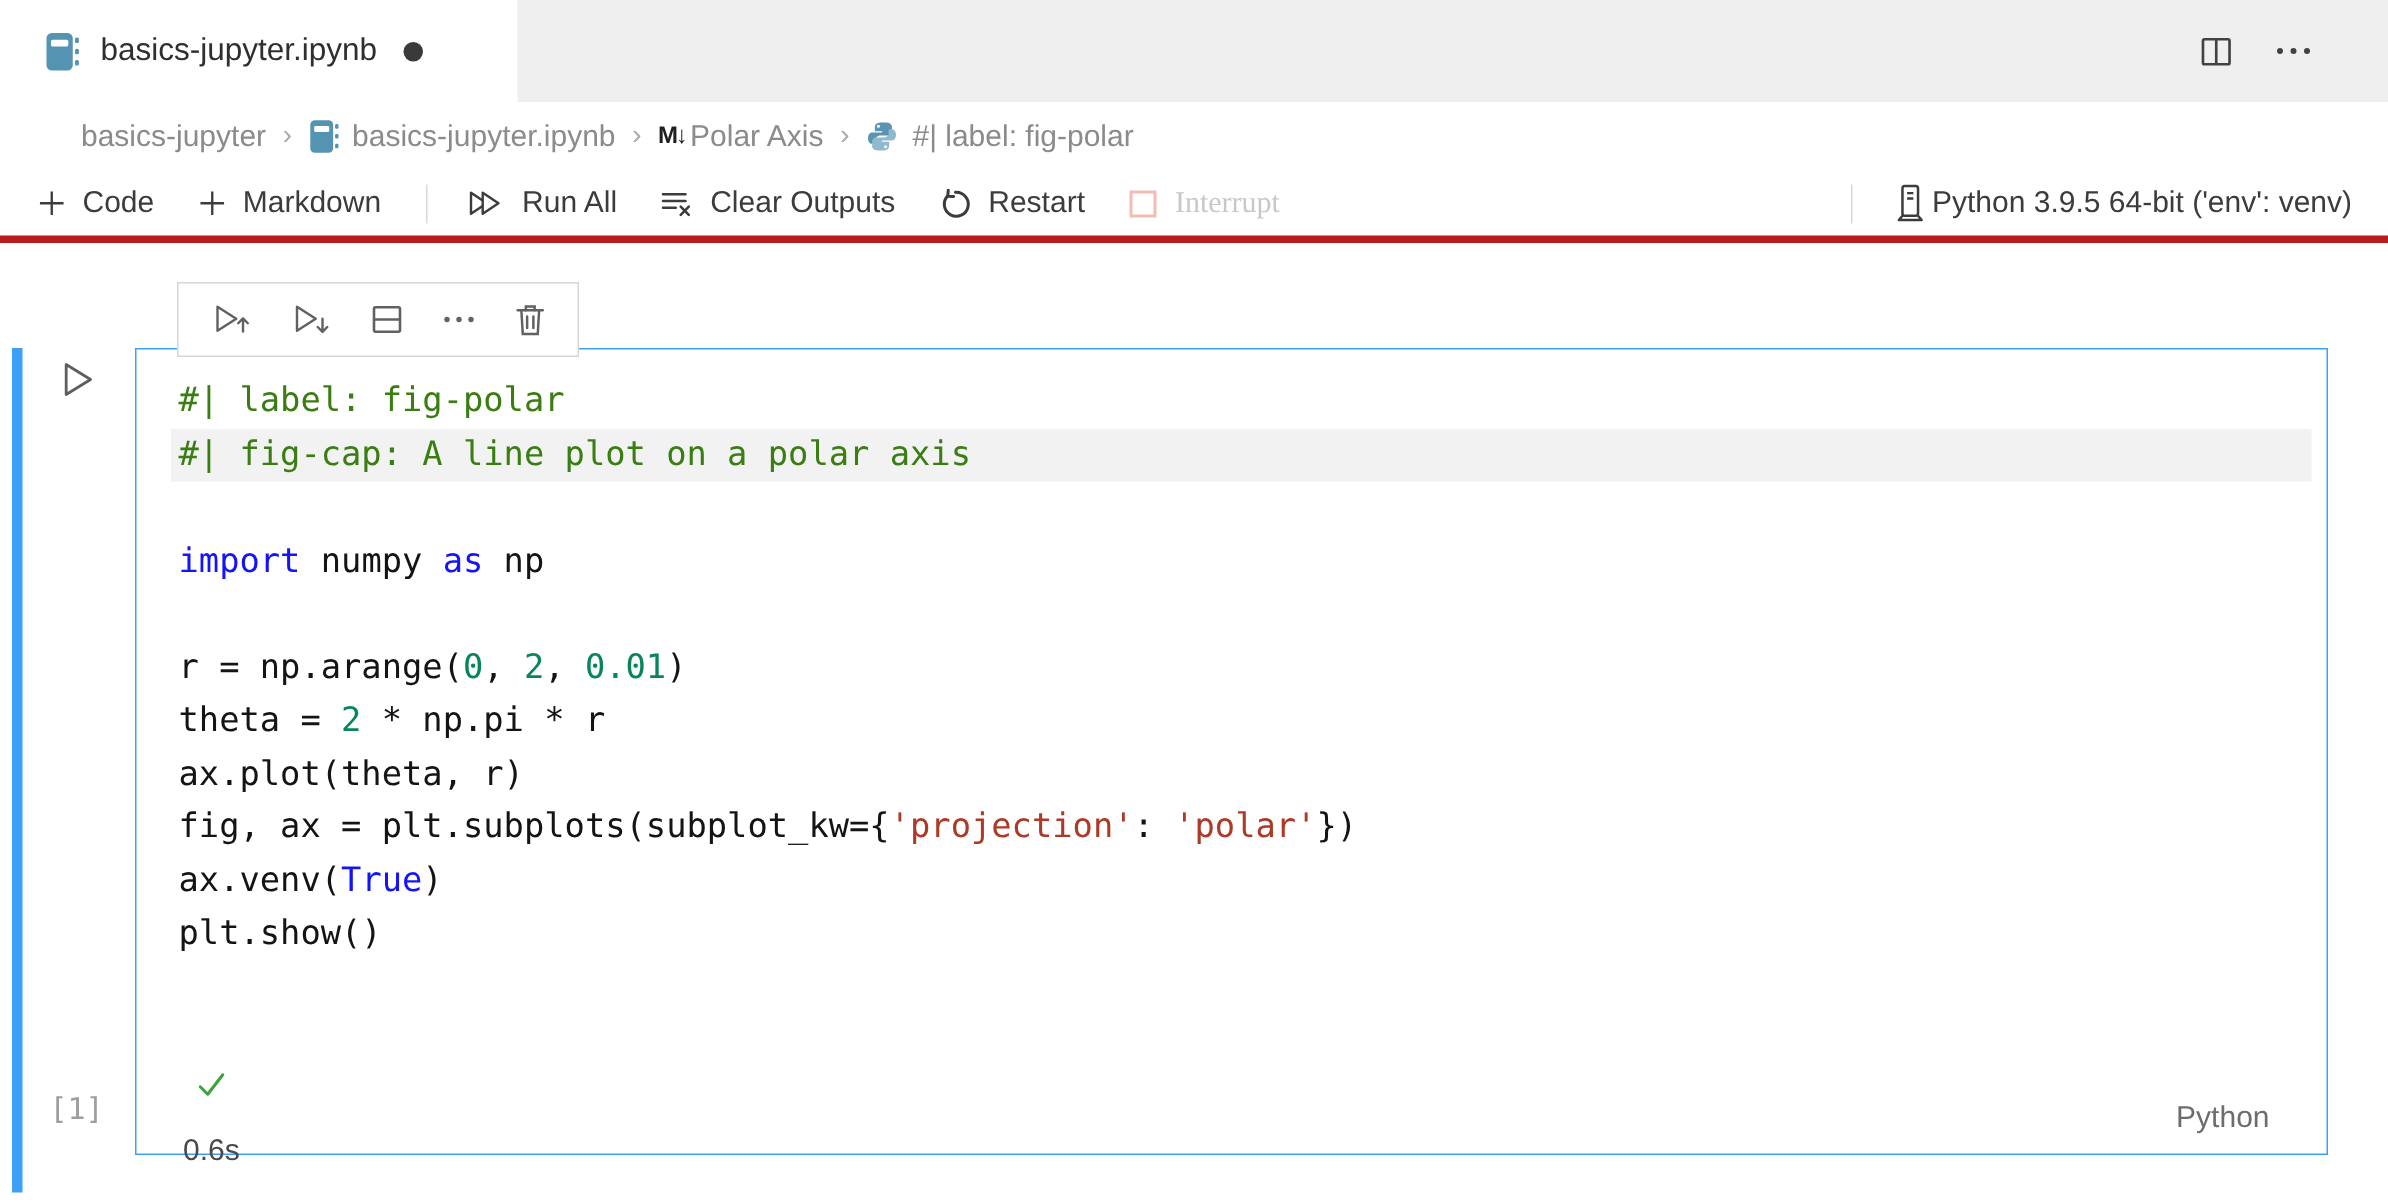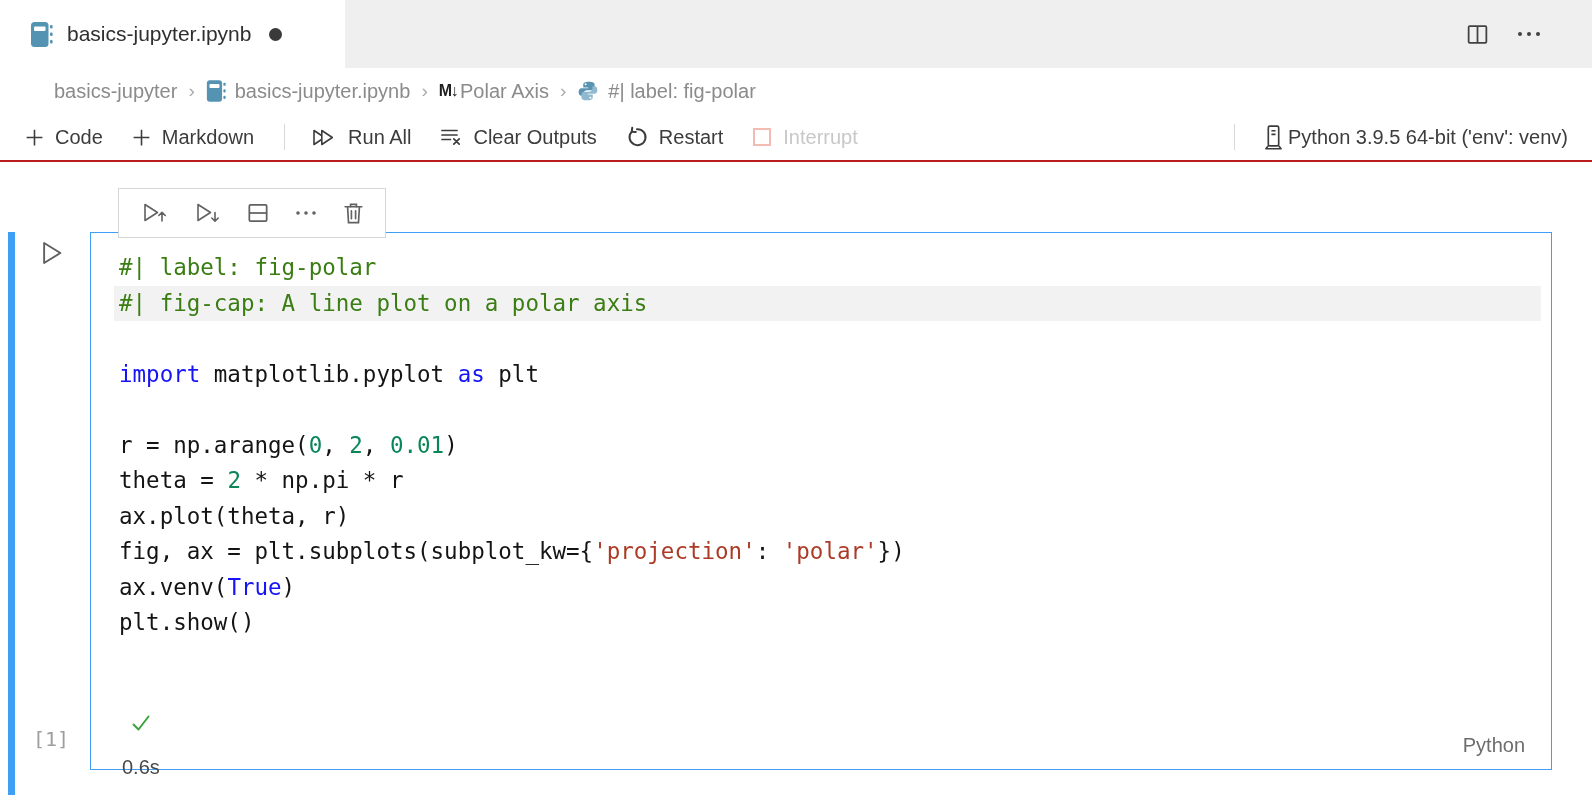--- a/index.html
+++ b/index.html
@@ -19,24 +19,24 @@
   .tabbar-actions { margin-left:auto; display:flex; align-items:center; gap:26px; padding-right:50px; }
   .icon-btn { cursor:pointer; display:flex; align-items:center; justify-content:center; }
 
   
   .breadcrumbs { height:46px; background:#fff; display:flex; align-items:center; padding-left:54px; font-size:20px; color:#8b8b8b; }
   .crumb { display:flex; align-items:center; gap:9px; cursor:pointer; }
   .crumb-sep { margin:0 11px; color:#aaa; font-size:19px; }
   .md-icon { font-weight:bold; color:#1f1f1f; font-size:16px; letter-spacing:-1.5px; }
 
   
-  .toolbar { height:48px; background:#fff; border-bottom:2px solid #b91c1c; display:flex; align-items:center; padding:0 22px 0 24px; font-size:20px; }
+  .toolbar { height:48px; background:#fff; border-bottom:5px solid #b91c1c; display:flex; align-items:center; padding:0 22px 0 24px; font-size:20px; }
   .tb-btn { display:flex; align-items:center; gap:10px; margin-right:28px; cursor:pointer; white-space:nowrap; }
   .tb-sep { width:1px; height:26px; background:#d8d8d8; margin:0 26px 0 2px; }
-  .tb-btn.disabled { cursor:default; }
+  .tb-btn.disabled { cursor:default;font-family:Liberation Serif, serif; }
   .tb-btn.disabled .tb-label { color:#c8c8c8; }
   .kernel-picker { margin-left:auto; display:flex; align-items:center; }
   .kernel-btn { display:flex; align-items:center; gap:2px; cursor:pointer; margin-right:2px; white-space:nowrap; }
 
   
   .notebook { position:relative; height:640px; background:#fff; }
 
   .cell-toolbar { position:absolute; left:118px; top:26px; width:268px; height:50px; background:#fff;
     border:1px solid #d6d6d6; display:flex; align-items:center; justify-content:space-around; z-index:3; padding:0 8px; }
 
@@ -50,21 +50,21 @@
     color:#141414; white-space:pre; margin-left:23px; margin-right:10px; padding-left:5px; cursor:text; }
   .code-line.hl { background:var(--highlight); }
   .tok-comment { color:var(--comment); }
   .tok-number  { color:var(--number); }
   .tok-string  { color:var(--string); }
   .tok-keyword { color:var(--keyword); }
 
   .cell-status { position:absolute; left:0; right:0; bottom:0; height:48px; display:flex; align-items:center; font-size:20px; }
   .status-left { display:flex; align-items:center; gap:21px; margin-left:31px;flex-direction:column; }
   .duration { color:#4a4a4a; }
-  .lang-label { margin-left:auto; margin-right:26px; color:#6d6d6d; cursor:pointer; }
+  .lang-label { margin-left:auto; margin-right:38px; color:#6d6d6d; cursor:pointer; }
 </style>
 </head>
 <body>
 
 <div class="tabbar">
   <div class="tab">
     <span>
       <svg width="23" height="27" viewBox="0 0 23 27">
         <rect x="1" y="1" width="17.5" height="25" rx="3.5" fill="#5593b3"></rect>
         <rect x="4" y="5.5" width="11.5" height="4.5" rx="1" fill="#ffffff"></rect>
@@ -241,21 +241,21 @@
       <path d="M6.5 4v16l13-8z"></path>
     </svg>
   </span>
   <span class="exec-count">[1]</span>
 
   <div class="cell">
     <div class="code-area">
         <div class="code-line"><span class="tok-comment">#| label: fig-polar</span></div>
         <div class="code-line hl"><span class="tok-comment">#| fig-cap: A line plot on a polar axis</span></div>
         <div class="code-line"></div>
-        <div class="code-line"><span class="tok-keyword">import</span><span class="tok-plain"> matplotlib.pyplot </span><span class="tok-keyword">as</span><span class="tok-plain"> plt</span></div>
+        <div class="code-line"><span class="tok-keyword">import</span><span class="tok-plain"> numpy </span><span class="tok-keyword">as</span><span class="tok-plain"> np</span></div>
         <div class="code-line"></div>
         <div class="code-line"><span class="tok-plain">r = np.arange(</span><span class="tok-number">0</span><span class="tok-plain">, </span><span class="tok-number">2</span><span class="tok-plain">, </span><span class="tok-number">0.01</span><span class="tok-plain">)</span></div>
         <div class="code-line"><span class="tok-plain">theta = </span><span class="tok-number">2</span><span class="tok-plain"> * np.pi * r</span></div>
         <div class="code-line"><span class="tok-plain">ax.plot(theta, r)</span></div>
         <div class="code-line"><span class="tok-plain">fig, ax = plt.subplots(subplot_kw={</span><span class="tok-string">'projection'</span><span class="tok-plain">: </span><span class="tok-string">'polar'</span><span class="tok-plain">})</span></div>
         <div class="code-line"><span class="tok-plain">ax.venv(</span><span class="tok-keyword">True</span><span class="tok-plain">)</span></div>
         <div class="code-line"><span class="tok-plain">plt.show()</span></div>
       </div>
     <div class="cell-status">
       <span class="status-left">

